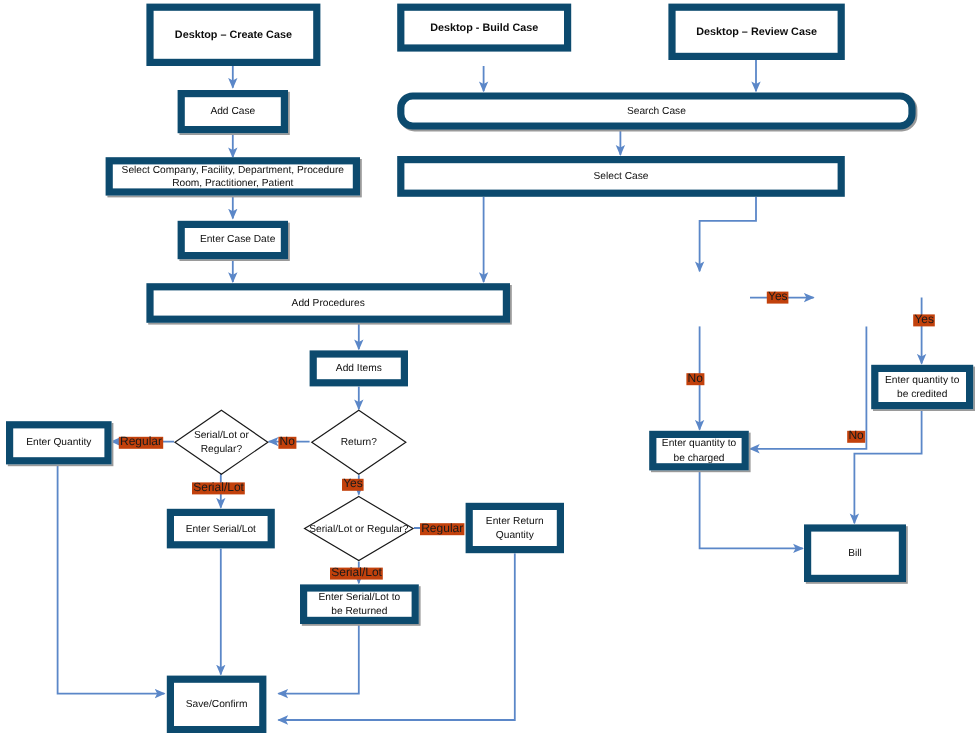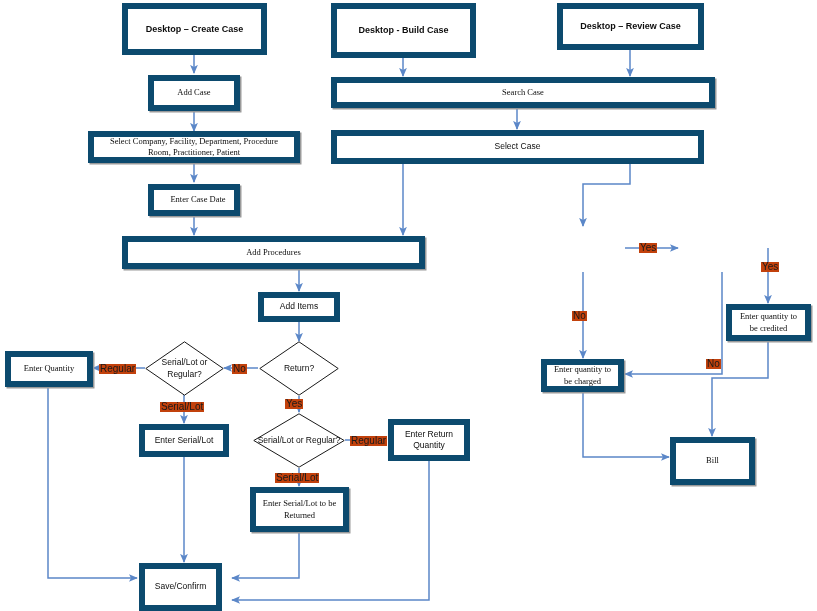--- a/index.html
+++ b/index.html
@@ -3,21 +3,21 @@
 <meta charset="utf-8">
 <style>
   html,body{margin:0;padding:0;background:#ffffff;}
   body{font-family:"Liberation Sans", sans-serif;}
   #canvas{position:relative;width:817px;height:611px;background:#ffffff;overflow:hidden;}
   svg.edges{position:absolute;left:0;top:0;width:817px;height:611px;pointer-events:none;}
 
   .node{position:absolute;box-sizing:border-box;display:flex;align-items:center;justify-content:center;
         text-align:center;background:#ffffff;border:6px solid #0c4a6e;color:#0d0d0d;
         font-size:8.5px;line-height:1.35;padding:2px 4px;}
-  .node.shadow{box-shadow:1.5px 1.5px 0 0 #9a9a9a;font-family:Liberation Serif, serif;}
+  .node.shadow{box-shadow:1.5px 1.5px 0 0 #9a9a9a;}
   .node.bold{font-weight:bold;font-size:9px;}
 
   .diamond{position:absolute;}
   .diamond svg{position:absolute;left:0;top:0;overflow:visible;}
   .diamond .dlabel{position:absolute;left:0;top:0;width:100%;height:100%;
         display:flex;align-items:center;justify-content:center;text-align:center;
         font-size:8.5px;line-height:1.3;color:#0d0d0d;}
 
   .elabel{position:absolute;font-size:10px;color:#1a1a1a;background:#c2410c;
         padding:0 1px;white-space:nowrap;line-height:1;}
@@ -88,33 +88,33 @@
       <path d="M768,341 L768,378 L712,378 L712,436"></path>
 
       <path d="M583,392 L583,457 L669,457"></path>
     </g>
   </svg>
 
   <div class="node bold" style="left:122px;top:3px;width:145px;height:52px;">
     <span>Desktop – Create Case</span>
   </div>
 
-  <div class="node bold" style="left:331px;top:3px;width:145px;height:55px;">
+  <div class="node bold" style="left:331px;top:3px;width:145px;height:40px;">
     <span>Desktop - Build Case</span>
   </div>
 
   <div class="node bold" style="left:557px;top:3px;width:147px;height:47px;">
     <span>Desktop – Review Case</span>
   </div>
 
   <div class="node shadow" style="left:148px;top:75px;width:92px;height:36px;">
     <span>Add Case</span>
   </div>
 
-  <div class="node shadow" style="left:331px;top:77px;width:384px;height:31px;">
+  <div class="node shadow" style="left:331px;top:77px;width:432px;height:31px;border-radius:13px;">
     <span>Search Case</span>
   </div>
 
   <div class="node shadow" style="left:88px;top:131px;width:212px;height:32px;text-align:center;">
     <span>Select Company, Facility, Department, Procedure Room, Practitioner, Patient</span>
   </div>
 
   <div class="node" style="left:331px;top:130px;width:373px;height:34px;">
     <span>Select Case</span>
   </div>
@@ -136,21 +136,21 @@
   </div>
 
   <div class="node" style="left:139px;top:424px;width:90px;height:33px;">
     <span>Enter Serial/Lot</span>
   </div>
 
   <div class="node" style="left:388px;top:419px;width:82px;height:42px;">
     <span>Enter Return Quantity</span>
   </div>
 
-  <div class="node shadow" style="left:250px;top:487px;width:99px;height:45px;">
+  <div class="node shadow" style="left:250px;top:487px;width:99px;height:33px;">
     <span>Enter Serial/Lot to be Returned</span>
   </div>
 
   <div class="node" style="left:139px;top:563px;width:83px;height:48px;">
     <span>Save/Confirm</span>
   </div>
 
   <div class="node shadow" style="left:726px;top:304px;width:85px;height:37px;">
     <span>Enter quantity to be credited</span>
   </div>

